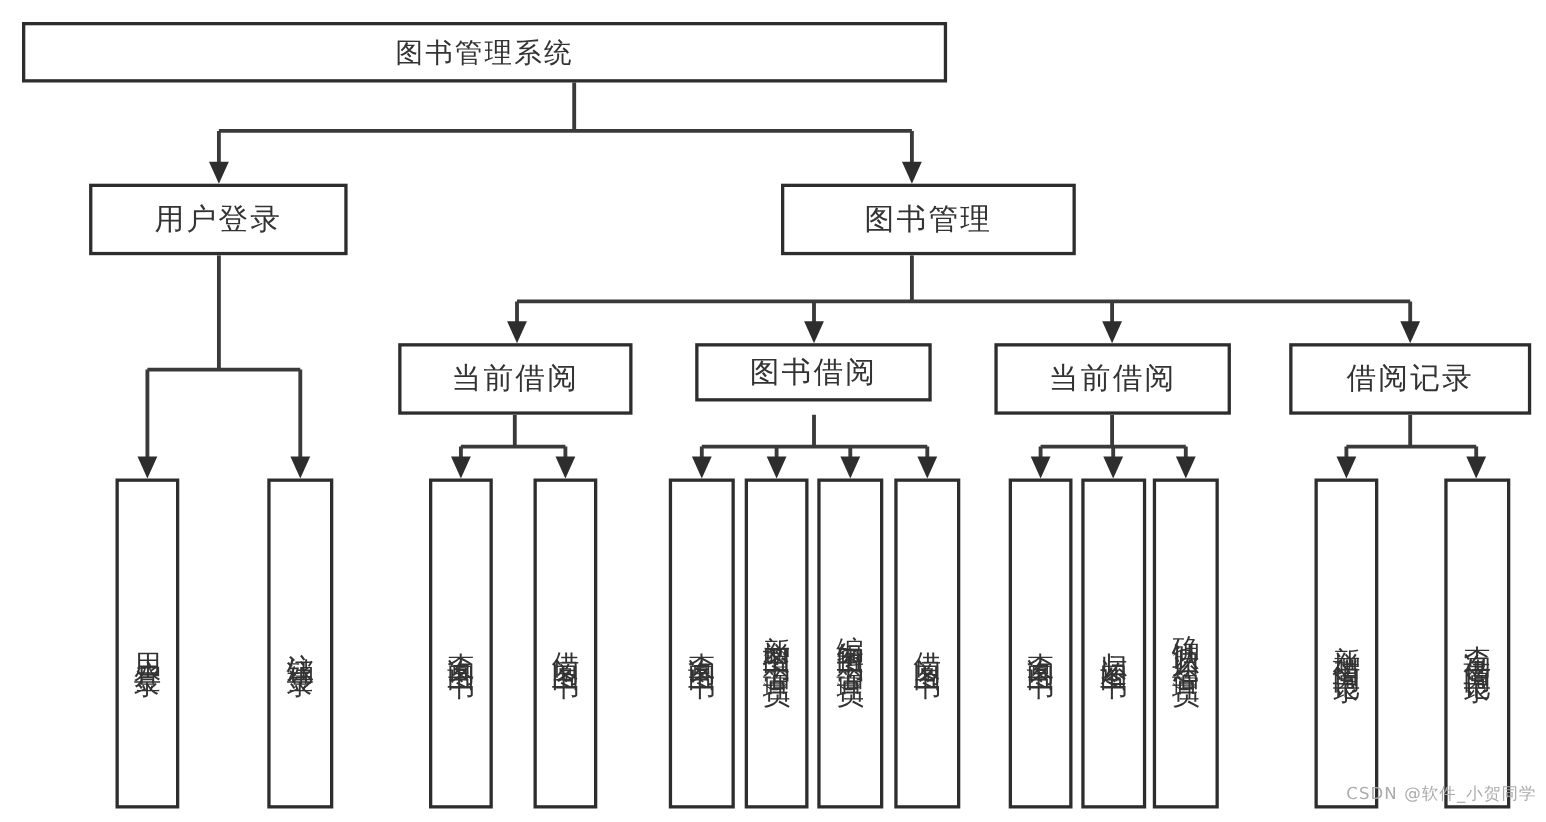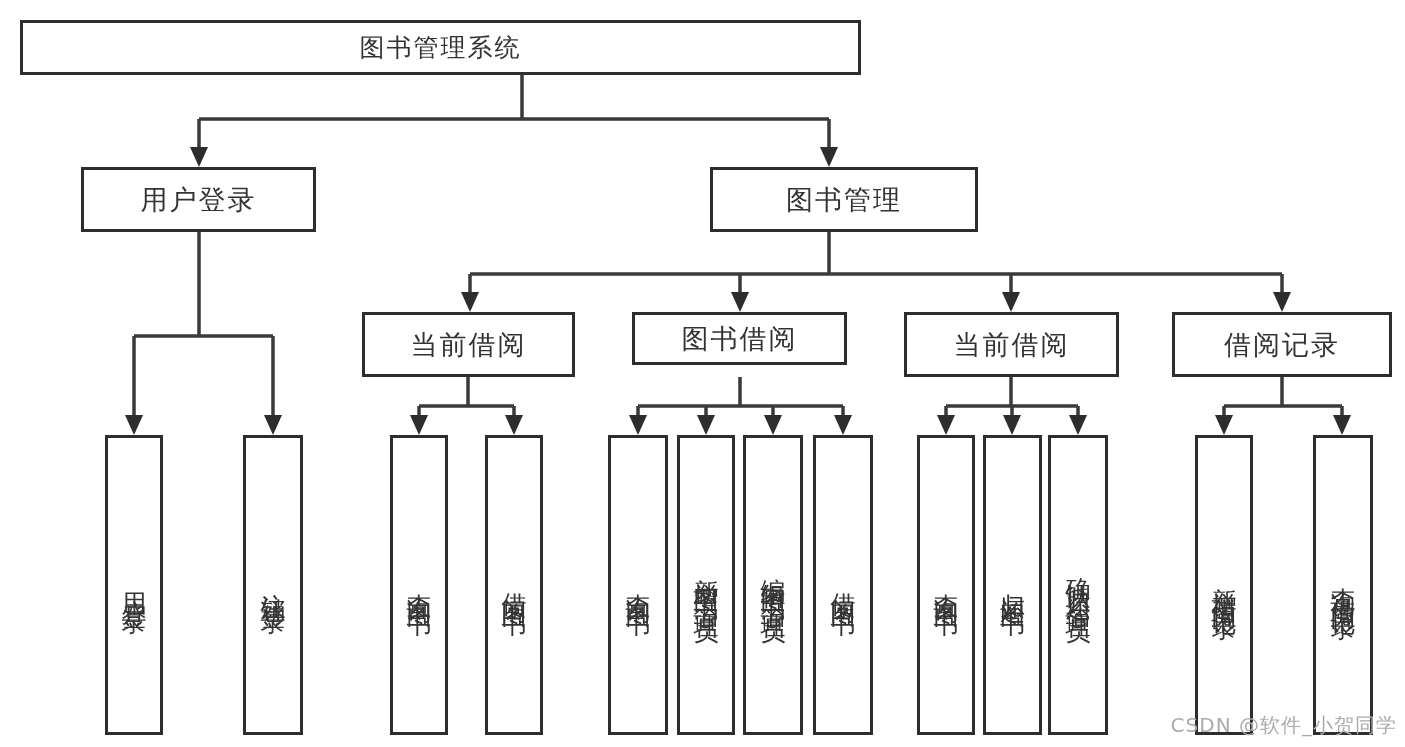--- a/index.html
+++ b/index.html
@@ -48,21 +48,21 @@
     writing-mode: vertical-lr;
     text-orientation: mixed;
     letter-spacing: 6px;
     line-height: 1;
     white-space: nowrap;
   }
   .watermark {
     position: absolute;
     right: 8px;
     top: 712px;
-    font-size: 20px;
+    font-size: 15px;
     color: #ababab;
     letter-spacing: 1px;
     white-space: nowrap;
     z-index: 5;
   }
 </style>
 </head>
 <body>
 
 <div class="canvas">

